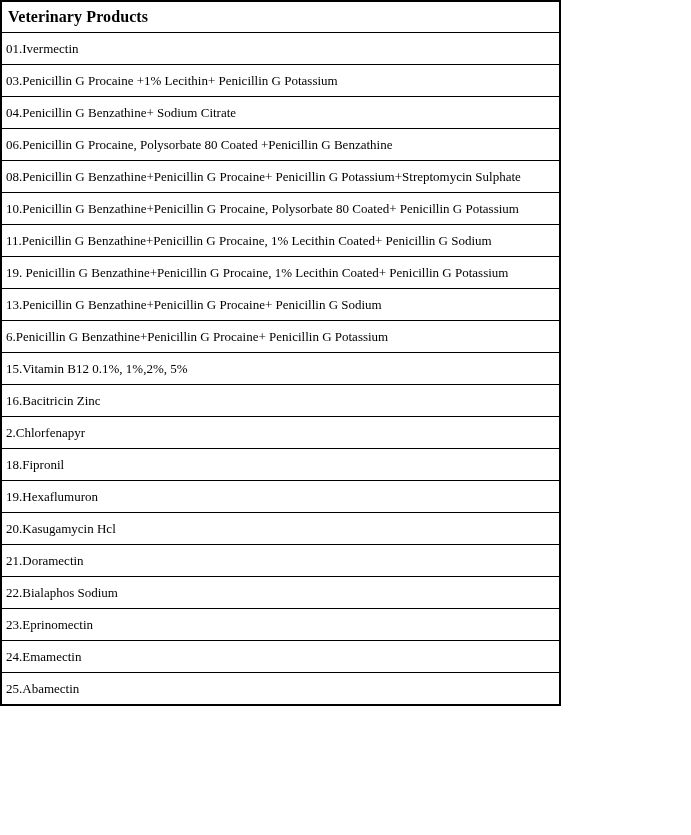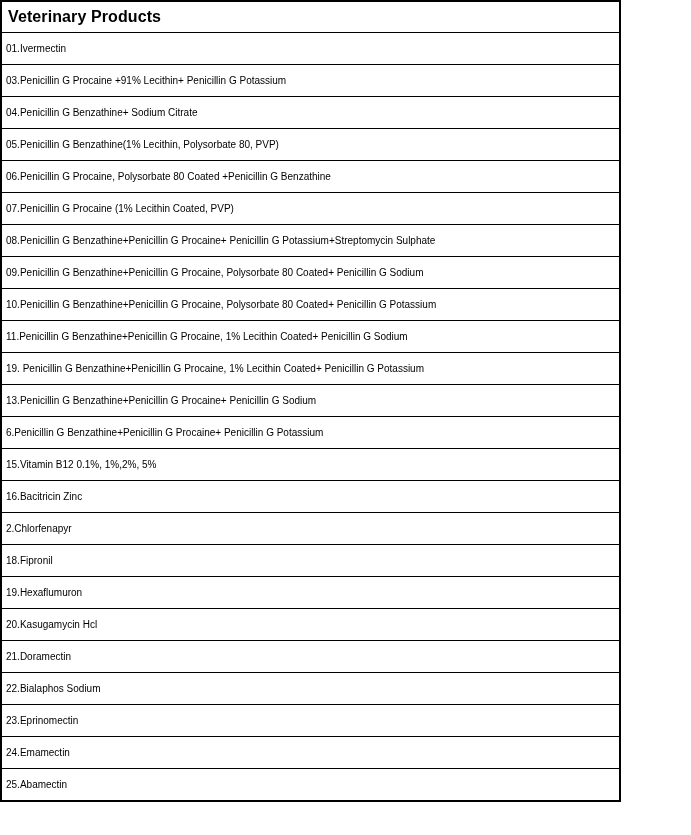--- a/index.html
+++ b/index.html
@@ -7,24 +7,24 @@
     padding: 0;
     background: #ffffff;
   }
   .page {
     width: 691px;
     height: 835px;
     background: #ffffff;
     box-sizing: border-box;
   }
   table.product-table {
-    width: 621px;
+    width: 561px;
     border-collapse: collapse;
     table-layout: fixed;
-    font-family: Liberation Sans, sans-serif;
+    font-family: Liberation Serif, serif;
     color: #000000;
     box-sizing: border-box;
   }
   table.product-table,
   table.product-table th,
   table.product-table td {
     border: 1px solid #000000;
   }
   table.product-table {
     border: 2px solid #000000;
@@ -35,21 +35,21 @@
     font-weight: 700;
     text-align: left;
     vertical-align: middle;
     padding: 0 4px 0 6px;
     white-space: nowrap;
     overflow: hidden;
     letter-spacing: 0.1px;
   }
   table.product-table td {
     height: 31px;
-    font-size: 10px;
+    font-size: 13px;
     font-weight: 400;
     text-align: left;
     vertical-align: middle;
     padding: 0 2px 0 4px;
     white-space: nowrap;
     overflow: hidden;
   }
 </style>
 </head>
 <body>
@@ -60,39 +60,30 @@
       <tr>
         <th>Veterinary Products</th>
       </tr>
     </thead>
     <tbody>
 
     <tr>
           <td>01.Ivermectin</td>
         </tr>
         <tr>
-          <td>03.Penicillin G Procaine +91% Lecithin+ Penicillin G Potassium</td>
+          <td>03.Penicillin G Procaine +1% Lecithin+ Penicillin G Potassium</td>
         </tr>
         <tr>
           <td>04.Penicillin G Benzathine+ Sodium Citrate</td>
         </tr>
         <tr>
-          <td>05.Penicillin G Benzathine(1% Lecithin, Polysorbate 80, PVP)</td>
-        </tr>
-        <tr>
           <td>06.Penicillin G Procaine, Polysorbate 80 Coated +Penicillin G Benzathine</td>
         </tr>
         <tr>
-          <td>07.Penicillin G Procaine (1% Lecithin Coated, PVP)</td>
-        </tr>
-        <tr>
           <td>08.Penicillin G Benzathine+Penicillin G Procaine+ Penicillin G Potassium+Streptomycin Sulphate</td>
-        </tr>
-        <tr>
-          <td>09.Penicillin G Benzathine+Penicillin G Procaine, Polysorbate 80 Coated+ Penicillin G Sodium</td>
         </tr>
         <tr>
           <td>10.Penicillin G Benzathine+Penicillin G Procaine, Polysorbate 80 Coated+ Penicillin G Potassium</td>
         </tr>
         <tr>
           <td>11.Penicillin G Benzathine+Penicillin G Procaine, 1% Lecithin Coated+ Penicillin G Sodium</td>
         </tr>
         <tr>
           <td>19. Penicillin G Benzathine+Penicillin G Procaine, 1% Lecithin Coated+ Penicillin G Potassium</td>
         </tr>

